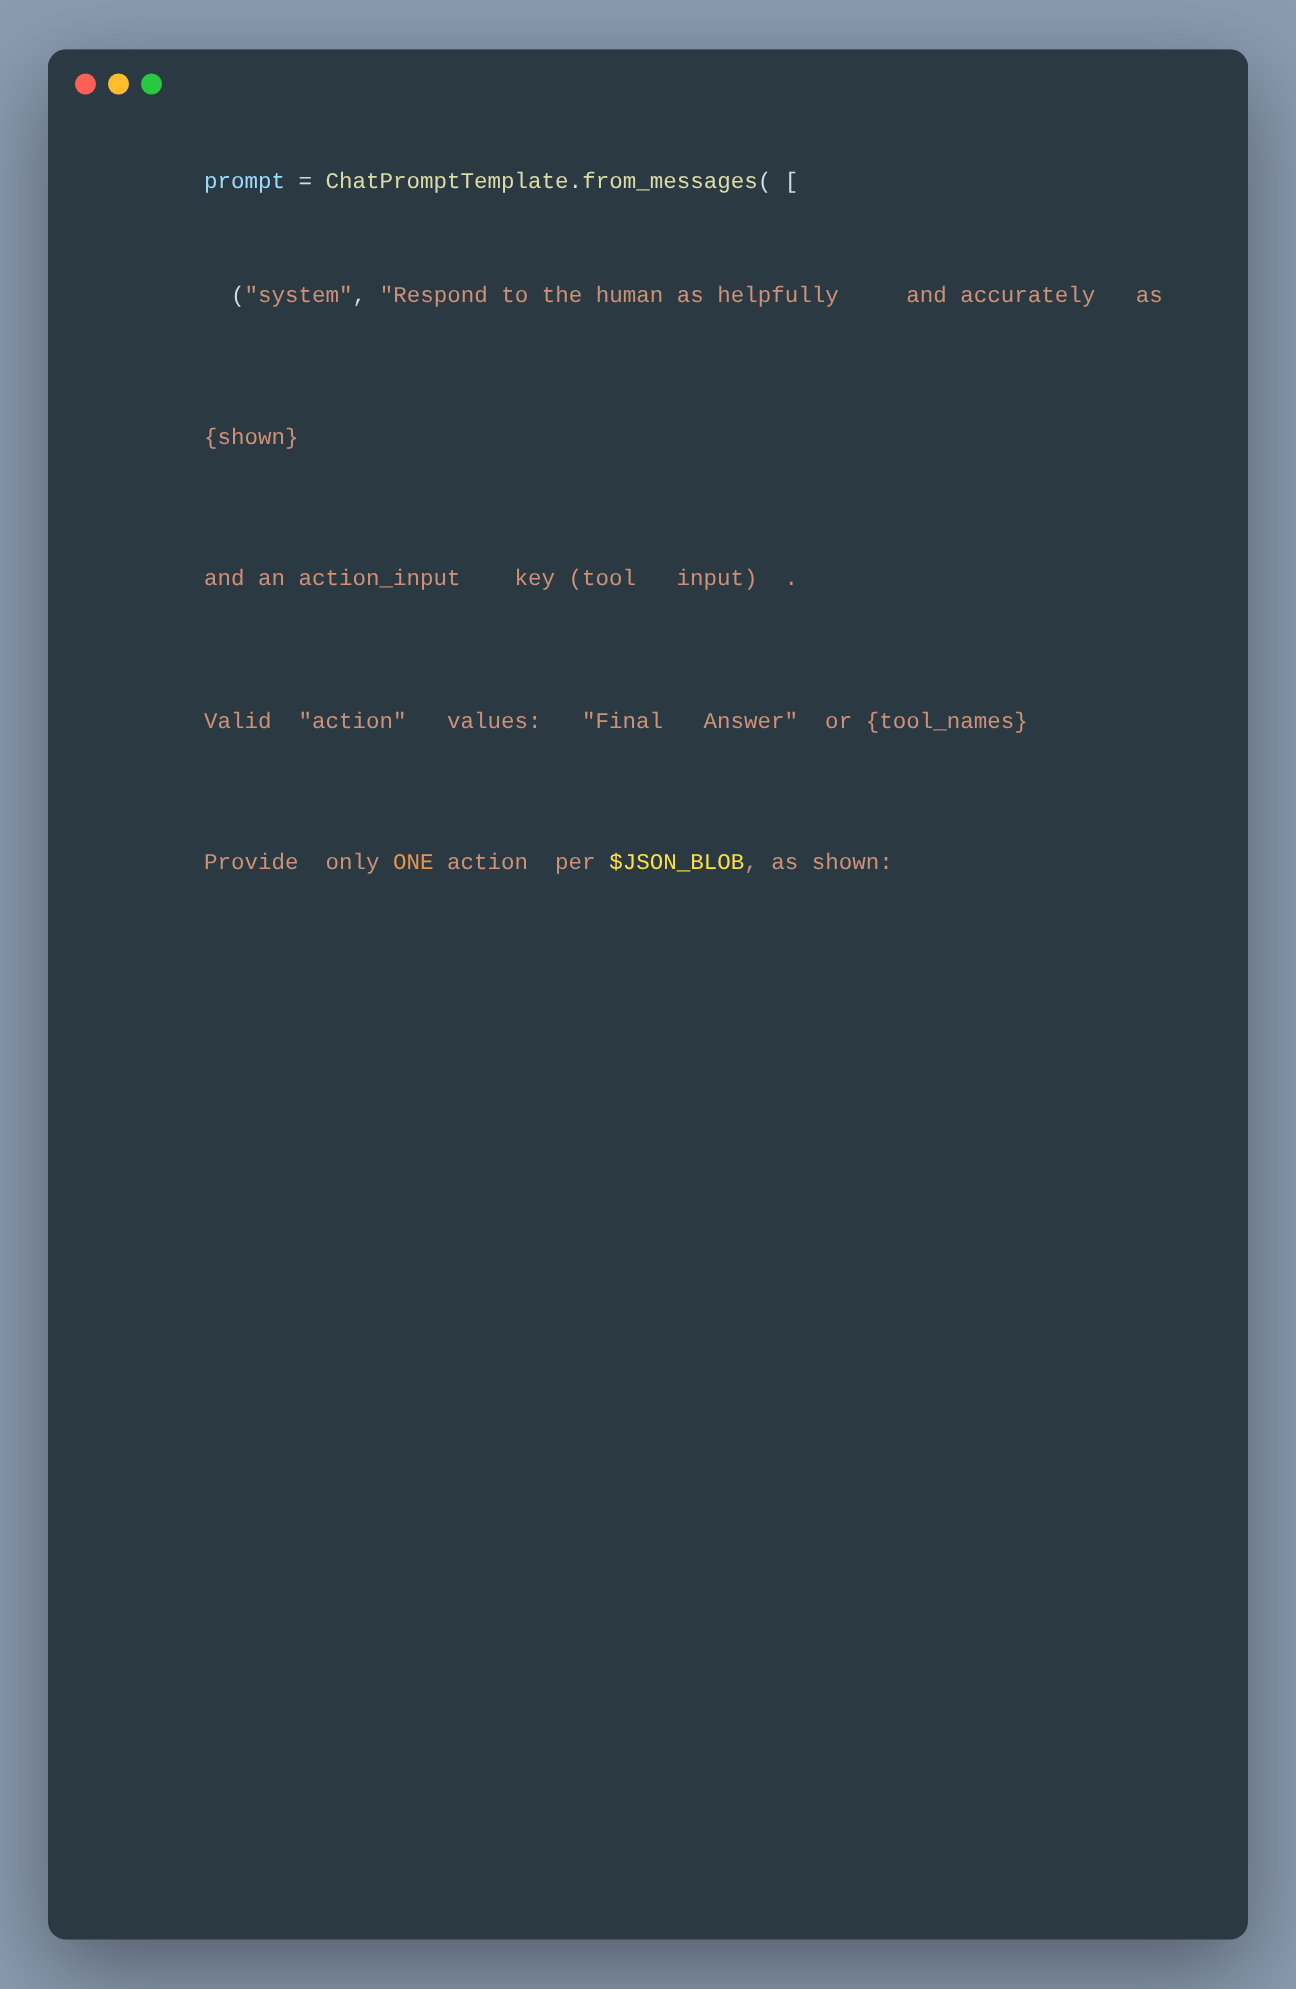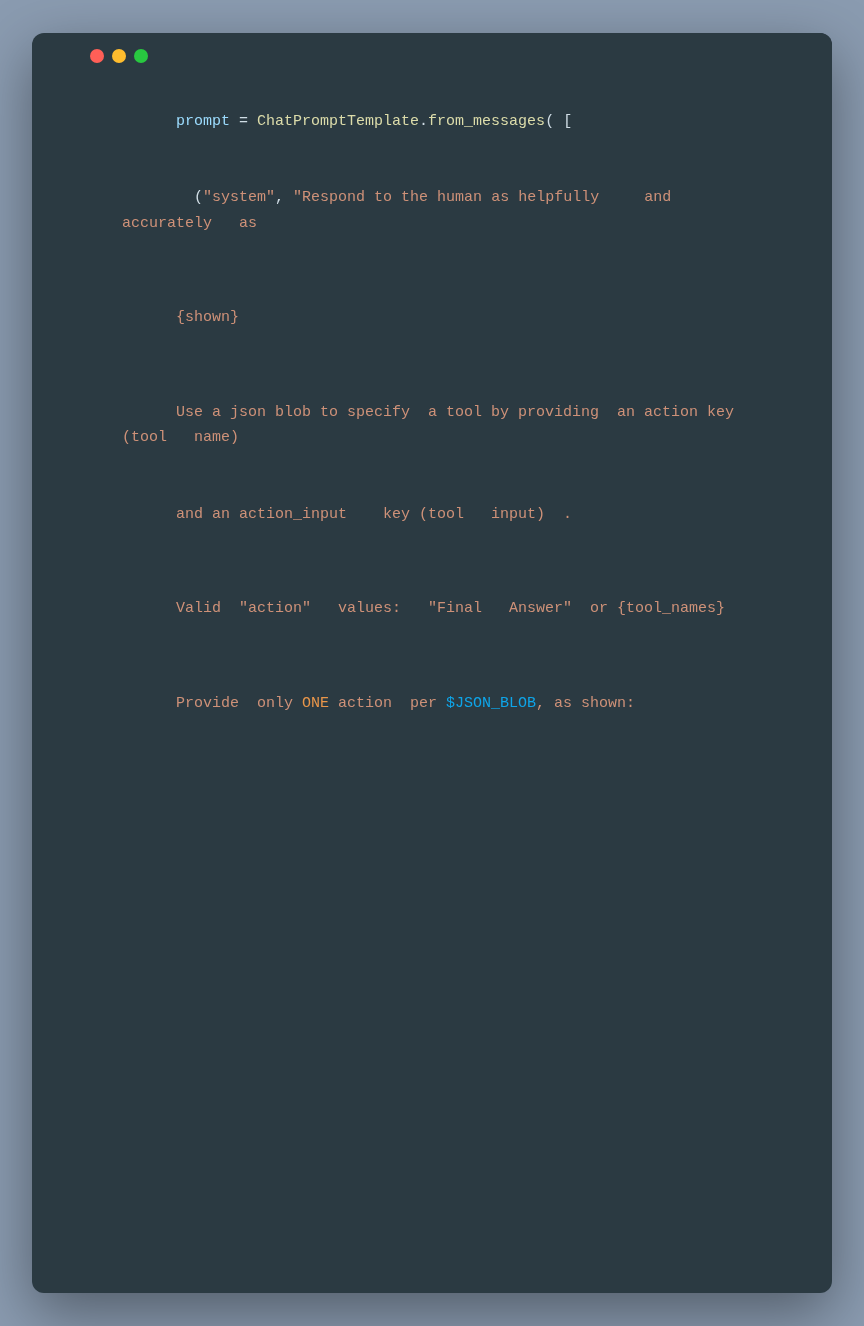--- a/index.html
+++ b/index.html
@@ -18,21 +18,20 @@
       padding: 30px 20px;
     }
 
     .window {
       background-color: #2b3a42;
       border-radius: 12px;
       width: 800px;
       min-height: 1260px;
       box-shadow: 0 20px 60px rgba(0,0,0,0.4);
       overflow: hidden;
-      padding-left: 40px;
     }
 
     .title-bar {
       background-color: #2b3a42;
       padding: 16px 18px 10px 18px;
       display: flex;
       align-items: center;
       gap: 8px;
     }
 
@@ -65,21 +64,21 @@
       display: block;
       height: 1.2em;
     }
 
     span.kw { color: #d0dde5; }
     span.fn { color: #dcdcaa; }
     span.paren { color: #d0dde5; }
     span.bracket { color: #d0dde5; }
     span.var-name { color: #9cdcfe; }
     span.str { color: #ce9178; }
-    span.dollar { color: #0ea5e9; }
+    span.dollar { color: #fde047; }
     span.highlight-orange { color: #e8964a; font-family: Liberation Mono, monospace; }
   </style>
 </head>
 <body>
 
 <div class="window">
   <div class="title-bar">
     <span class="dot dot-red"></span>
     <span class="dot dot-yellow"></span>
     <span class="dot dot-green"></span>
@@ -97,23 +96,20 @@
 
 
     <span class="blank"></span>
 
     <span class="line">
       <span class="str">{shown}</span>
     </span>
 
     <span class="blank"></span>
 
-    <span class="line">
-      <span class="str">Use a json blob to specify&nbsp;&nbsp;a tool by providing&nbsp;&nbsp;an action key (tool&nbsp;&nbsp;&nbsp;name)</span>
-    </span>
 
     <span class="line">
       <span class="str">and an action_input&nbsp;&nbsp;&nbsp;&nbsp;key (tool&nbsp;&nbsp;&nbsp;input)&nbsp;&nbsp;.</span>
     </span>
 
     <span class="blank"></span>
 
     <span class="line">
       <span class="str">Valid&nbsp;&nbsp;"action"&nbsp;&nbsp;&nbsp;values:&nbsp;&nbsp;&nbsp;"Final&nbsp;&nbsp;&nbsp;Answer"&nbsp;&nbsp;or {tool_names}</span>
     </span>

